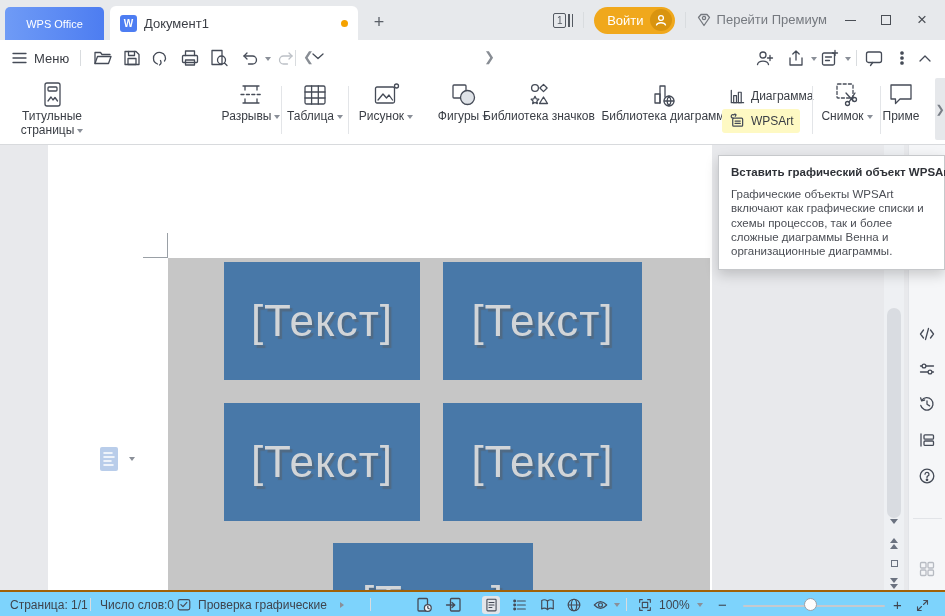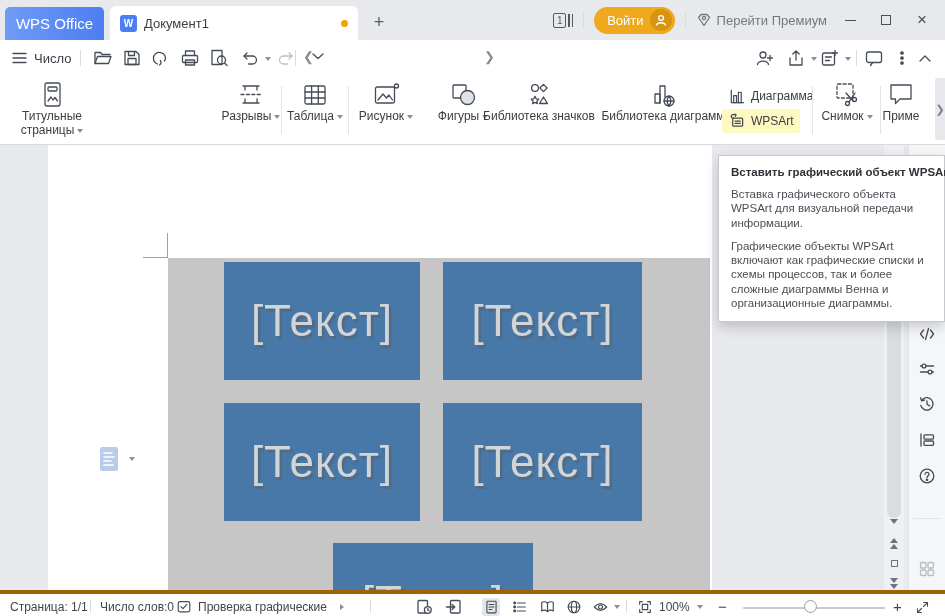--- a/index.html
+++ b/index.html
@@ -4,32 +4,32 @@
 <style>
   * { margin:0; padding:0; box-sizing:border-box; }
   html,body { width:945px; height:616px; overflow:hidden; font-family:"Liberation Sans", sans-serif; background:#e7e9ec; }
   .abs { position:absolute; }
   svg.ic { fill:none; stroke:#454b57; stroke-width:1.3; stroke-linecap:round; stroke-linejoin:round; display:block; }
   .caret { display:inline-block; width:0; height:0; border-left:3.5px solid transparent; border-right:3.5px solid transparent; border-top:4px solid #8a8f98; vertical-align:middle; margin-left:3px; }
   .vdiv { width:1px; background:#d9dcdf; height:16px; }
 
   
   #titlebar { position:absolute; left:0; top:0; width:945px; height:40px; background:#e7e9ec; }
-  #wps-btn { position:absolute; left:5px; top:7px; width:99px; height:33px; background:linear-gradient(90deg,#6f9bf6,#4d7df1); border-radius:5px 5px 0 0; color:#fff; font-size:15px; display:flex; align-items:center; justify-content:center; }
+  #wps-btn { position:absolute; left:5px; top:7px; width:99px; height:33px; background:linear-gradient(90deg,#6f9bf6,#4d7df1); border-radius:5px 5px 0 0; color:#fff; font-size:11px; display:flex; align-items:center; justify-content:center; }
   #doc-tab { position:absolute; left:110px; top:6px; width:248px; height:34px; background:#fff; border-radius:6px 6px 0 0; display:flex; align-items:center; padding:0 10px; font-size:13px; color:#3b3e45; }
   #doc-tab .wbadge { width:17px; height:17px; background:#4d7df2; border-radius:3px; color:#fff; font-size:10px; font-weight:bold; display:flex; align-items:center; justify-content:center; margin-right:7px; }
   #doc-tab .dot { width:7px; height:7px; border-radius:50%; background:#f5a200; margin-left:auto; }
   #new-tab { position:absolute; left:368px; top:11px; font-size:18px; color:#5b6068; width:22px; height:22px; text-align:center; line-height:22px; }
   #tb-right { position:absolute; right:0; top:0; height:40px; display:flex; align-items:center; gap:10px; padding-right:10px; }
   #session-badge { font-size:10px; color:#555a62; border:1px solid #555a62; width:13px; height:15px; text-align:center; line-height:14px; border-radius:2px; position:relative; }
   #session-bars { display:flex; gap:2px; margin-left:2px; }
   #session-bars i { width:1.5px; height:13px; background:#555a62; display:block; }
   #login-btn { background:#f0a81c; border-radius:14px; height:27px; display:flex; align-items:center; color:#fff; font-size:13px; padding:0 3px 0 13px; gap:6px; }
   #login-avatar { width:22px; height:22px; border-radius:50%; background:#d9940f; display:flex; align-items:center; justify-content:center; }
-  #premium { display:flex; align-items:center; gap:5px; color:#75797f; font-size:13px; }
+  #premium { display:flex; gap:5px; color:#75797f; font-size:13px; }
   .winbtn { width:26px; height:26px; display:flex; align-items:center; justify-content:center; color:#4a4e55; font-size:14px; }
   .winbtn .sq { width:10px; height:10px; border:1.2px solid #4a4e55; }
   .winbtn .mline { width:11px; height:0; border-top:1.4px solid #4a4e55; }
 
   
   #menubar { position:absolute; left:0; top:40px; width:945px; height:36px; background:#fff; }
   #menu-btn { position:absolute; left:12px; top:8px; display:flex; align-items:center; gap:7px; font-size:13px; color:#3b3e45; height:20px; }
   .qicon { position:absolute; top:9px; width:20px; height:18px; }
   #tabnav-prev { position:absolute; left:303px; top:9px; color:#888d94; font-size:13px; }
   #tabnav-next { position:absolute; left:484px; top:9px; color:#888d94; font-size:13px; }
@@ -68,21 +68,21 @@
   .sbicon { position:absolute; left:9px; width:18px; height:18px; }
   #sb-div { position:absolute; left:4px; top:373px; width:29px; height:1px; background:#e2e4e8; }
 
   
   #tooltip { position:absolute; left:718px; top:155px; width:227px; background:#fff; border:1px solid #c6c8cb; box-shadow:0 5px 12px rgba(0,0,0,.18); padding:10px 12px 11px; z-index:50; }
   #tooltip h4 { font-size:11.5px; color:#2f3238; margin-bottom:9px; white-space:nowrap; }
   #tooltip p { font-size:11.5px; color:#4b4e55; line-height:1.24; }
   #tooltip p + p { margin-top:9px; }
 
   
-  #statusbar { position:absolute; left:0; top:590px; width:945px; height:26px; background:#ffffff; border-top:4px solid #a16207; font-size:12px; color:#3f444d; }
+  #statusbar { position:absolute; left:0; top:590px; width:945px; height:26px; background:#7dd3fc; border-top:2px solid #a16207; font-size:12px; color:#3f444d; }
   #statusbar .txt { position:absolute; top:6px; }
   .sico { position:absolute; top:4px; width:18px; height:18px; display:flex; align-items:center; justify-content:center; }
   .sico.active { background:#e2e5e9; border-radius:3px; }
   #zoom-slider-track { position:absolute; left:743px; top:12.5px; width:142px; height:2px; background:#c6c9ce; border-radius:1px; }
   #zoom-slider-handle { position:absolute; left:804px; top:6px; width:13px; height:13px; border-radius:50%; background:#fdfdfd; border:1px solid #9aa0a8; }
   .tri-r { display:inline-block; width:0; height:0; border-top:3.5px solid transparent; border-bottom:3.5px solid transparent; border-left:4px solid #8a8f98; }
 </style>
 </head>
 <body>
 
@@ -130,21 +130,21 @@
       </div>
     <div class="winbtn" style="font-size:17px;">×</div>
   </div>
 </div>
 
 <div id="menubar">
   <div id="menu-btn">
     <svg class="ic" width="15" height="12" viewBox="0 0 15 12">
         <path d="M1 1.5 h13 M1 6 h13 M1 10.5 h13"></path>
       </svg>
-    <span>Число</span>
+    <span>Меню</span>
   </div>
   <div class="vdiv abs" style="left:80px;top:10px;"></div>
 
   <svg class="qicon ic" style="left:93px" viewBox="0 0 20 18">
       <path d="M2 14.5 V3.5 h5.5 l1.5 2 h8"></path>
       <path d="M2 14.5 l2.5-7 h13.5 l-2.5 7 z"></path>
     </svg>
   <svg class="qicon ic" style="left:122px" viewBox="0 0 20 18">
       <path d="M3 2.5 h11 l3 3 v10 H3 z"></path>
       <path d="M6.5 2.5 v4 h6 v-4"></path>
@@ -396,21 +396,20 @@
   <svg class="sbicon ic" style="top:415px;stroke:#b7bbc2" viewBox="0 0 18 18">
       <rect x="2.5" y="2.5" width="5.5" height="5.5" rx="1"></rect>
       <rect x="10" y="2.5" width="5.5" height="5.5" rx="1"></rect>
       <rect x="2.5" y="10" width="5.5" height="5.5" rx="1"></rect>
       <rect x="10" y="10" width="5.5" height="5.5" rx="1"></rect>
     </svg>
 </div>
 
 <div id="tooltip">
   <h4>Вставить графический объект WPSArt</h4>
-  <p>Вставка графического объекта WPSArt для визуальной передачи информации.</p>
   <p>Графические объекты WPSArt включают как графические списки и схемы процессов, так и более сложные диаграммы Венна и организационные диаграммы.</p>
 </div>
 
 <div id="statusbar">
   <span class="txt" style="left:10px">Страница: 1/1</span>
   <span class="vdiv abs" style="left:90px;top:6px;height:13px;"></span>
   <span class="txt" style="left:100px">Число слов:0</span>
   <svg class="sico ic" style="left:176px;top:5px;width:16px;height:16px;" viewBox="0 0 18 18">
       <rect x="2.5" y="3" width="13" height="11.5" rx="2"></rect>
       <path d="M5.5 8.5 l2.4 2.4 4.3-4.8"></path>

